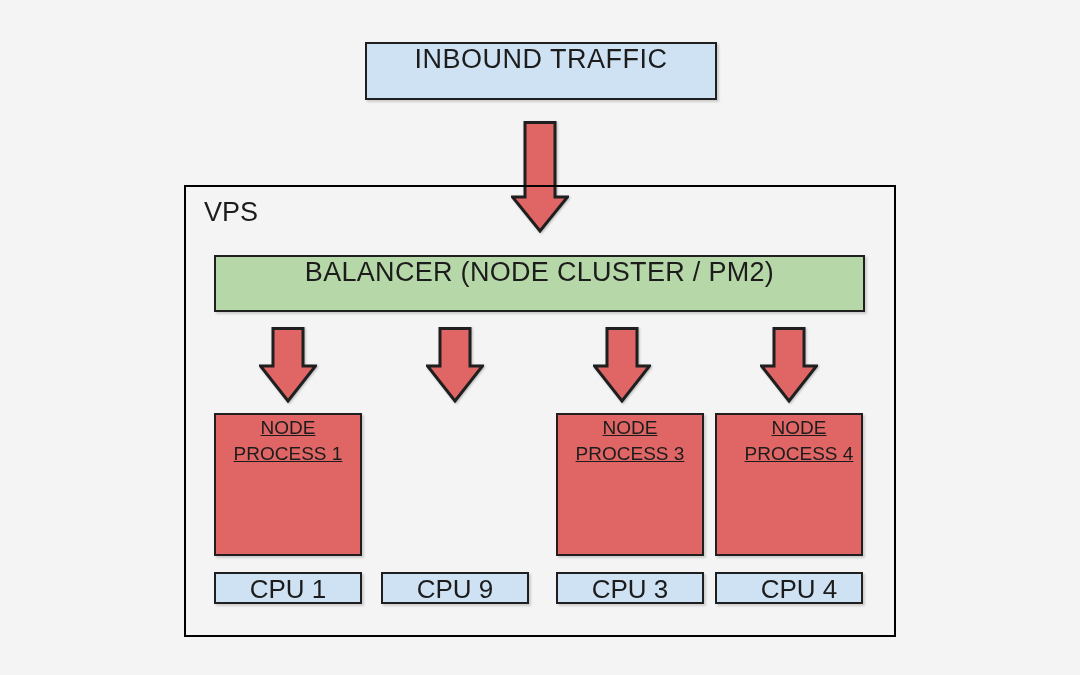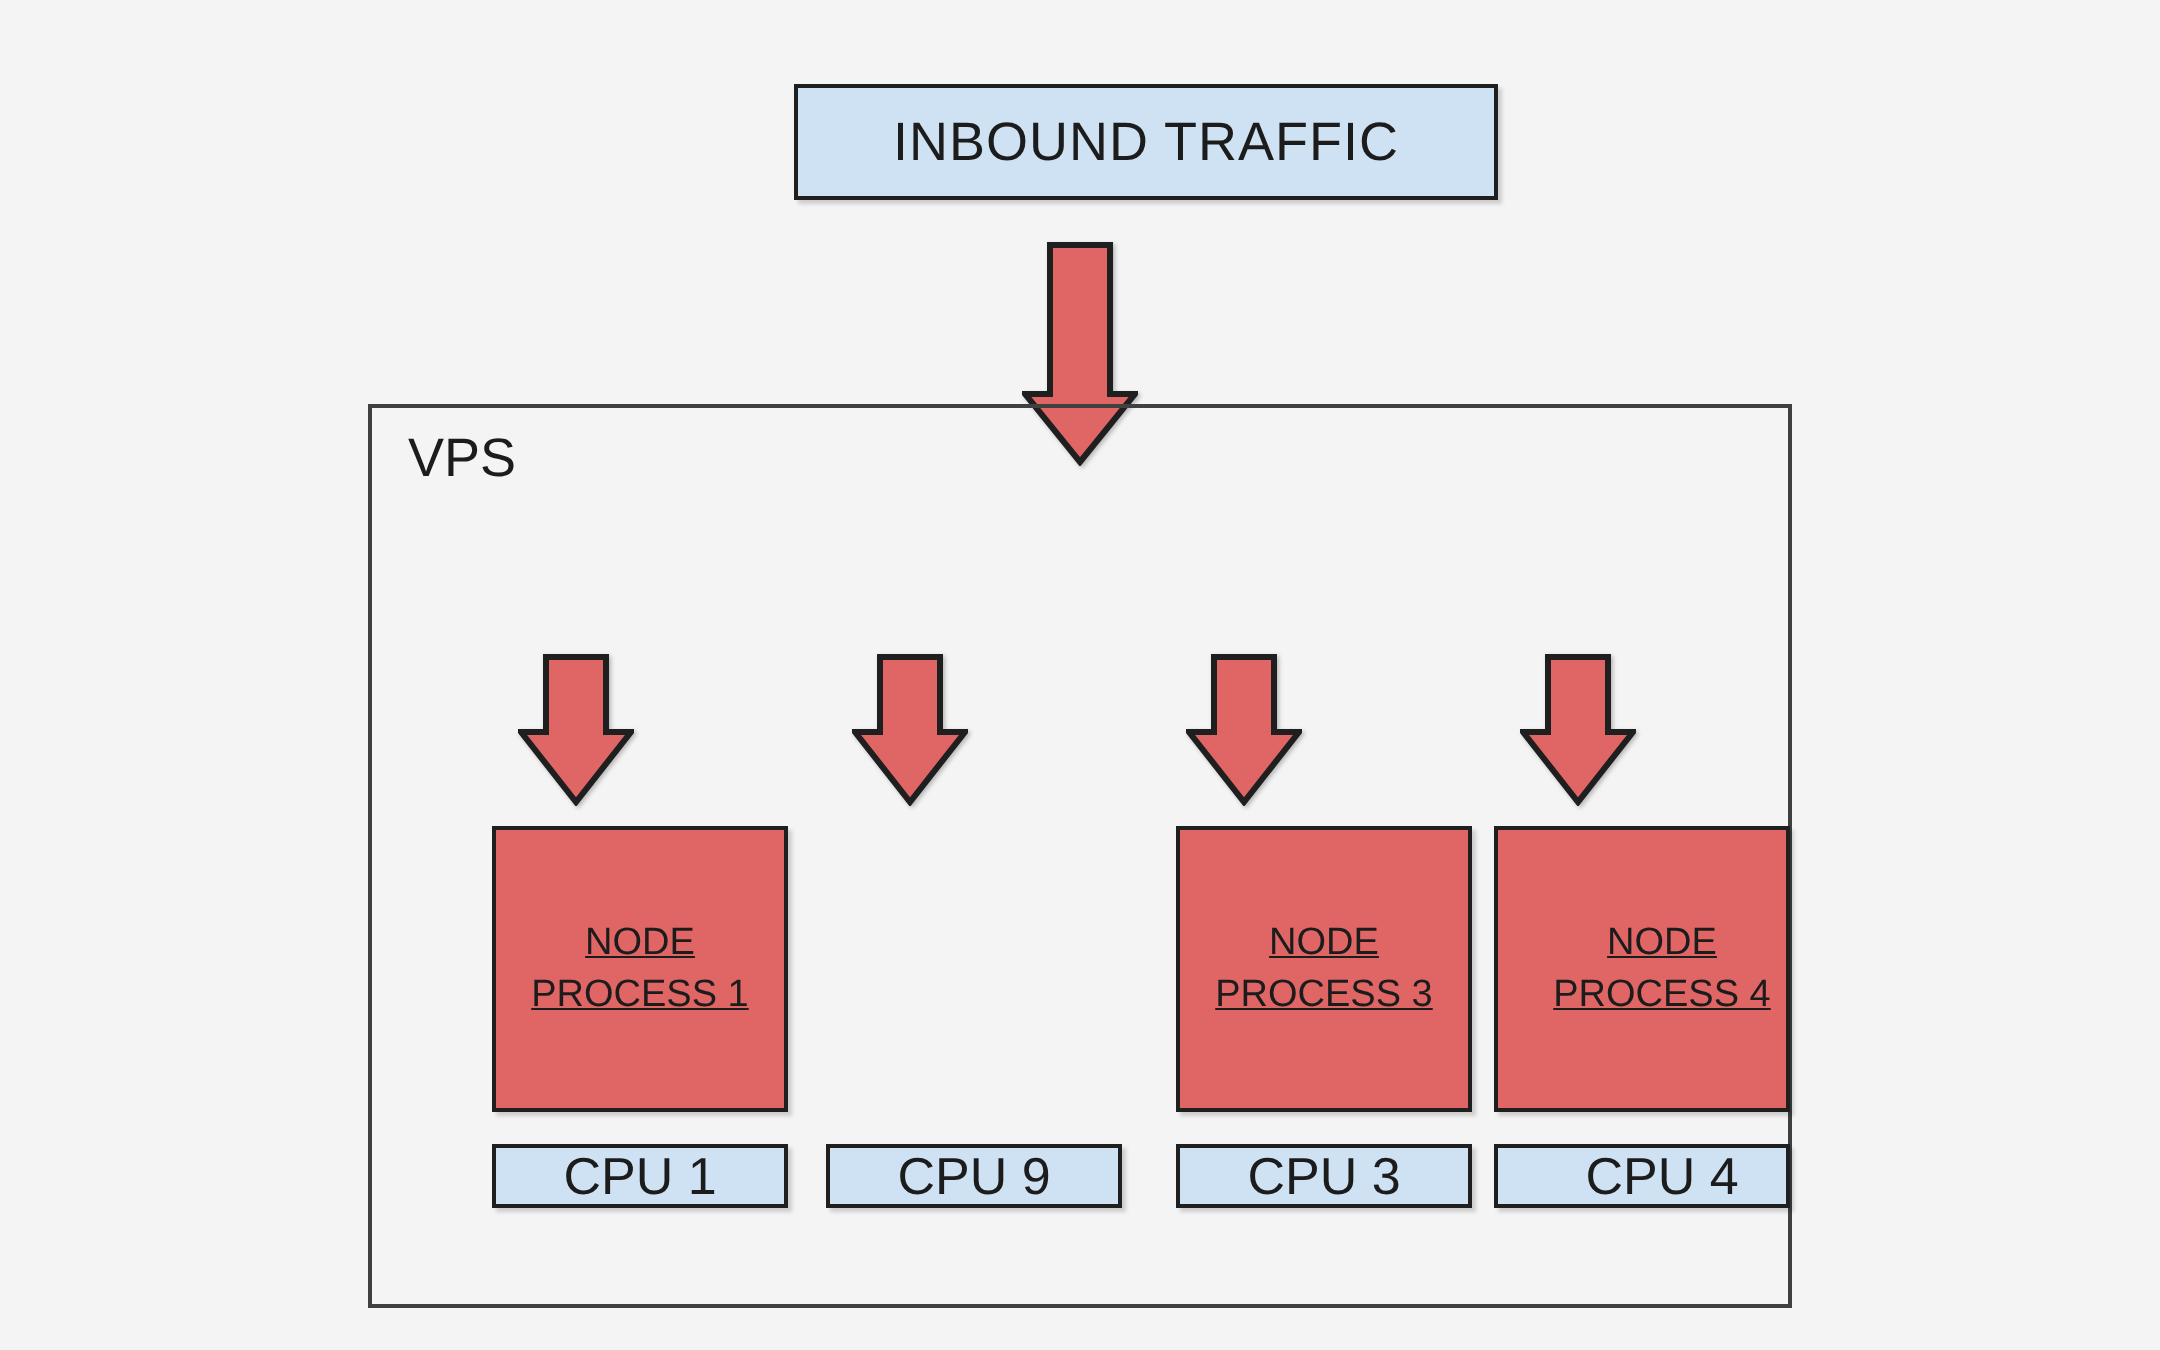--- a/index.html
+++ b/index.html
@@ -15,25 +15,24 @@
     margin: 0 auto;
     background: var(--background, #f4f4f5);
     overflow: hidden;
     color: #1c1c1c;
   }
   .box {
     position: absolute;
     box-sizing: border-box;
     border: 2px solid var(--border, #1f1f1f);
     display: flex;
-    align-items: center;
+    align-items: flex-start;
     justify-content: center;
     text-align: center;
     box-shadow: 2px 2px 2px rgba(0,0,0,0.16);
-    margin-left: 32px;
   }
   .blue  { background: var(--box-blue,  #cfe2f3); }
   .green { background: var(--box-green, #b6d7a8); }
   .red   { background: var(--box-red,   #e06666); }
 
   .inbound-box {
     left: 365px; top: 42px;
     width: 352px; height: 58px;
     font-size: 27px;
     letter-spacing: 0.5px;
@@ -42,23 +41,22 @@
     position: absolute;
     left: 511px; top: 121px;
     width: 58px; height: 112px;
     filter: drop-shadow(1.5px 1.5px 1px rgba(0,0,0,0.25));
   }
   .vps-container {
     position: absolute;
     box-sizing: border-box;
     left: 184px; top: 185px;
     width: 712px; height: 452px;
-    border: 2px solid #404040;
+    border: 2px solid #000000;
     background: transparent;
-    margin-top: 17px;
   }
   .vps-label {
     position: absolute;
     left: 18px; top: 10px;
     font-size: 27px;
   }
   .balancer-box {
     left: 214px; top: 255px;
     width: 651px; height: 57px;
     font-size: 27px;
@@ -112,20 +110,23 @@
   </div>
 
   <svg class="big-arrow" viewBox="0 0 58 112" aria-hidden="true">
     <polygon class="arrow-shape" points="14,1.5 44,1.5 44,76 56.5,76 29,110 1.5,76 14,76"></polygon>
   </svg>
 
   <div class="vps-container">
     <span class="vps-label">VPS</span>
   </div>
 
+  <div class="box green balancer-box">
+    <span>BALANCER (NODE CLUSTER / PM2)</span>
+  </div>
 
   <svg class="small-arrow arrow-col-0" viewBox="0 0 58 76" aria-hidden="true">
     <polygon class="arrow-shape" points="14,1.5 44,1.5 44,39 56.5,39 29,74 1.5,39 14,39"></polygon>
   </svg>
   <svg class="small-arrow arrow-col-1" viewBox="0 0 58 76" aria-hidden="true">
     <polygon class="arrow-shape" points="14,1.5 44,1.5 44,39 56.5,39 29,74 1.5,39 14,39"></polygon>
   </svg>
   <svg class="small-arrow arrow-col-2" viewBox="0 0 58 76" aria-hidden="true">
     <polygon class="arrow-shape" points="14,1.5 44,1.5 44,39 56.5,39 29,74 1.5,39 14,39"></polygon>
   </svg>

